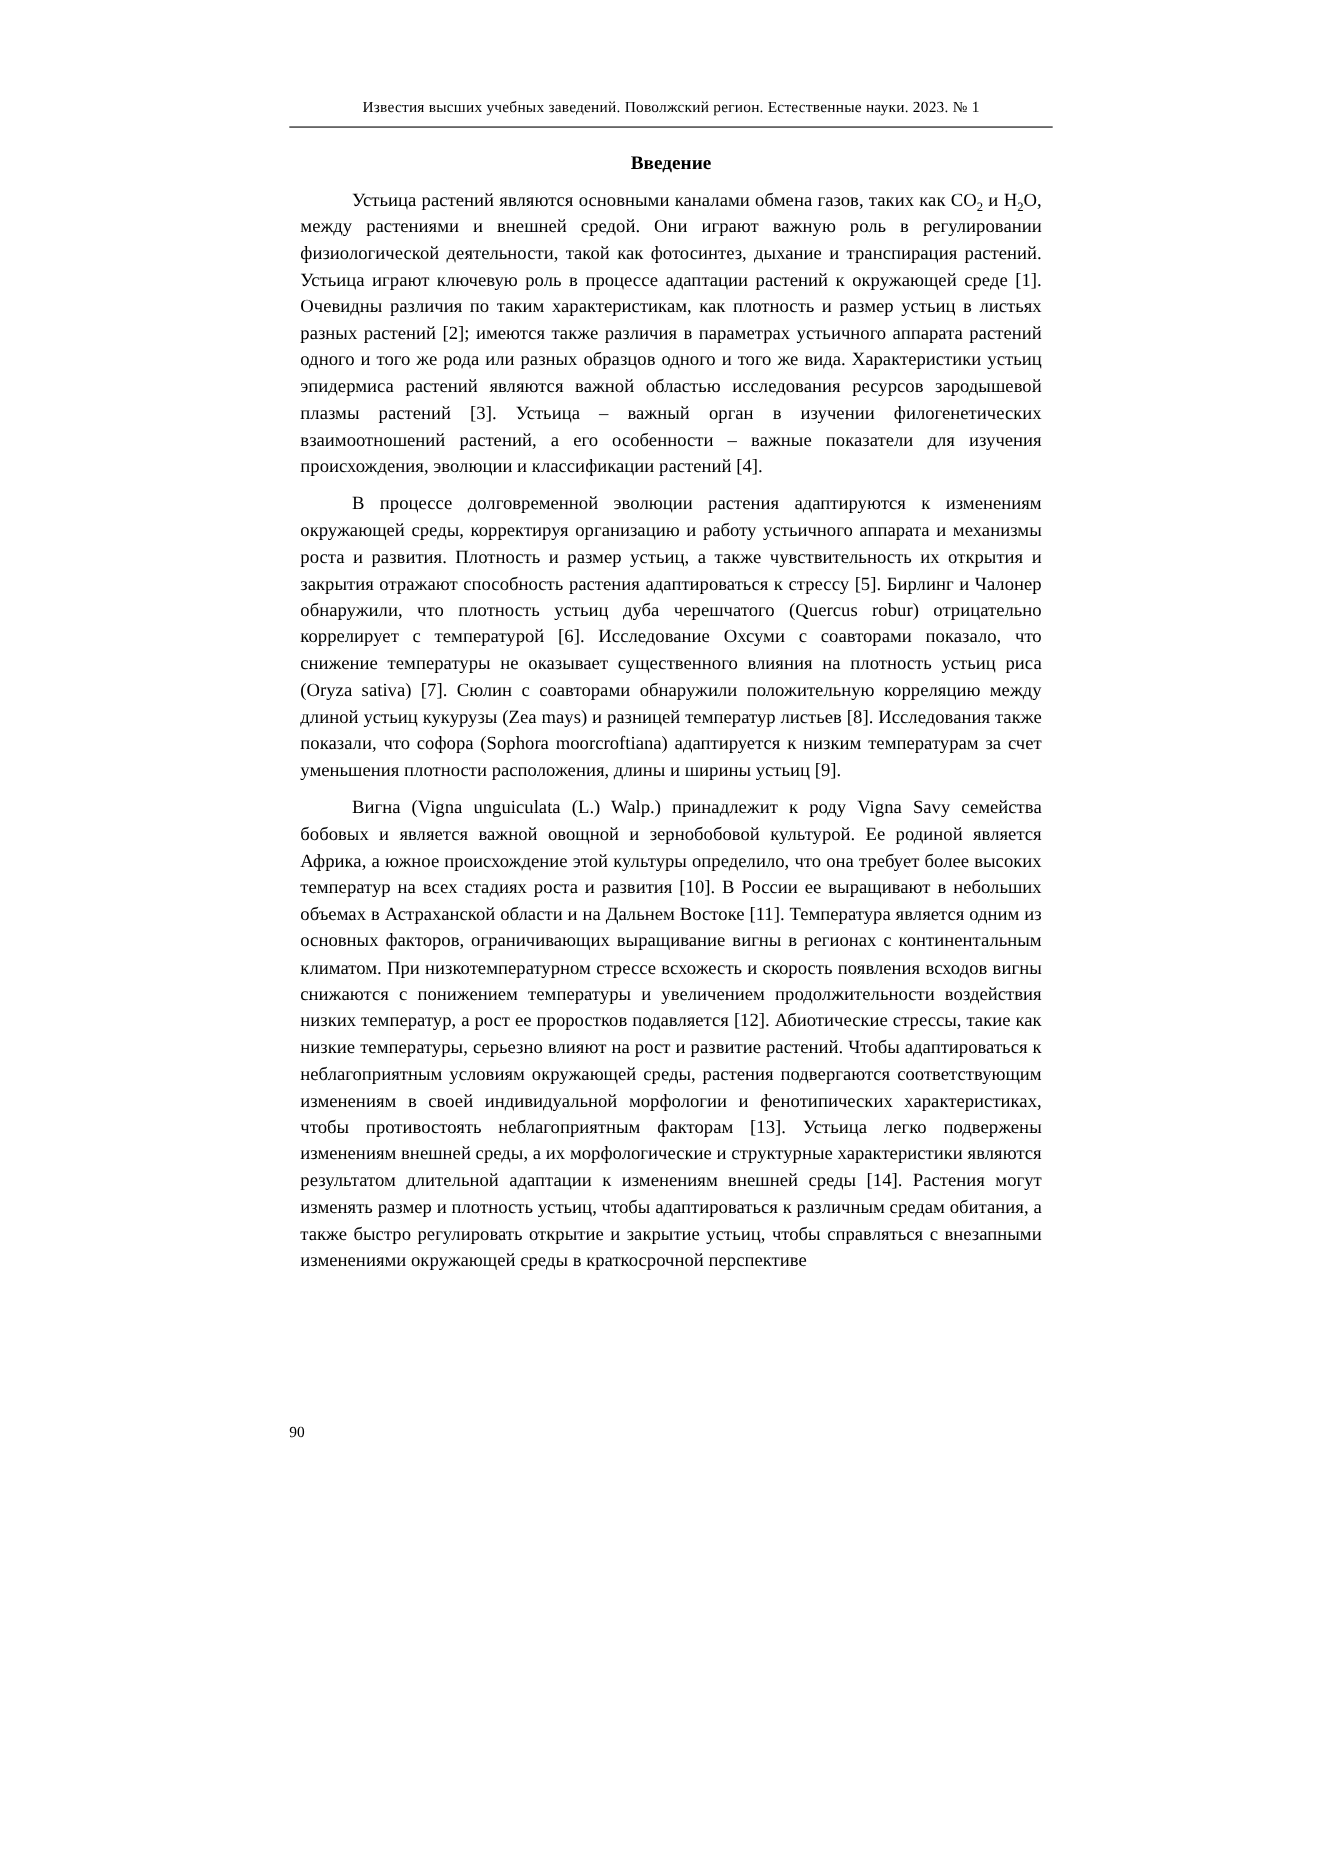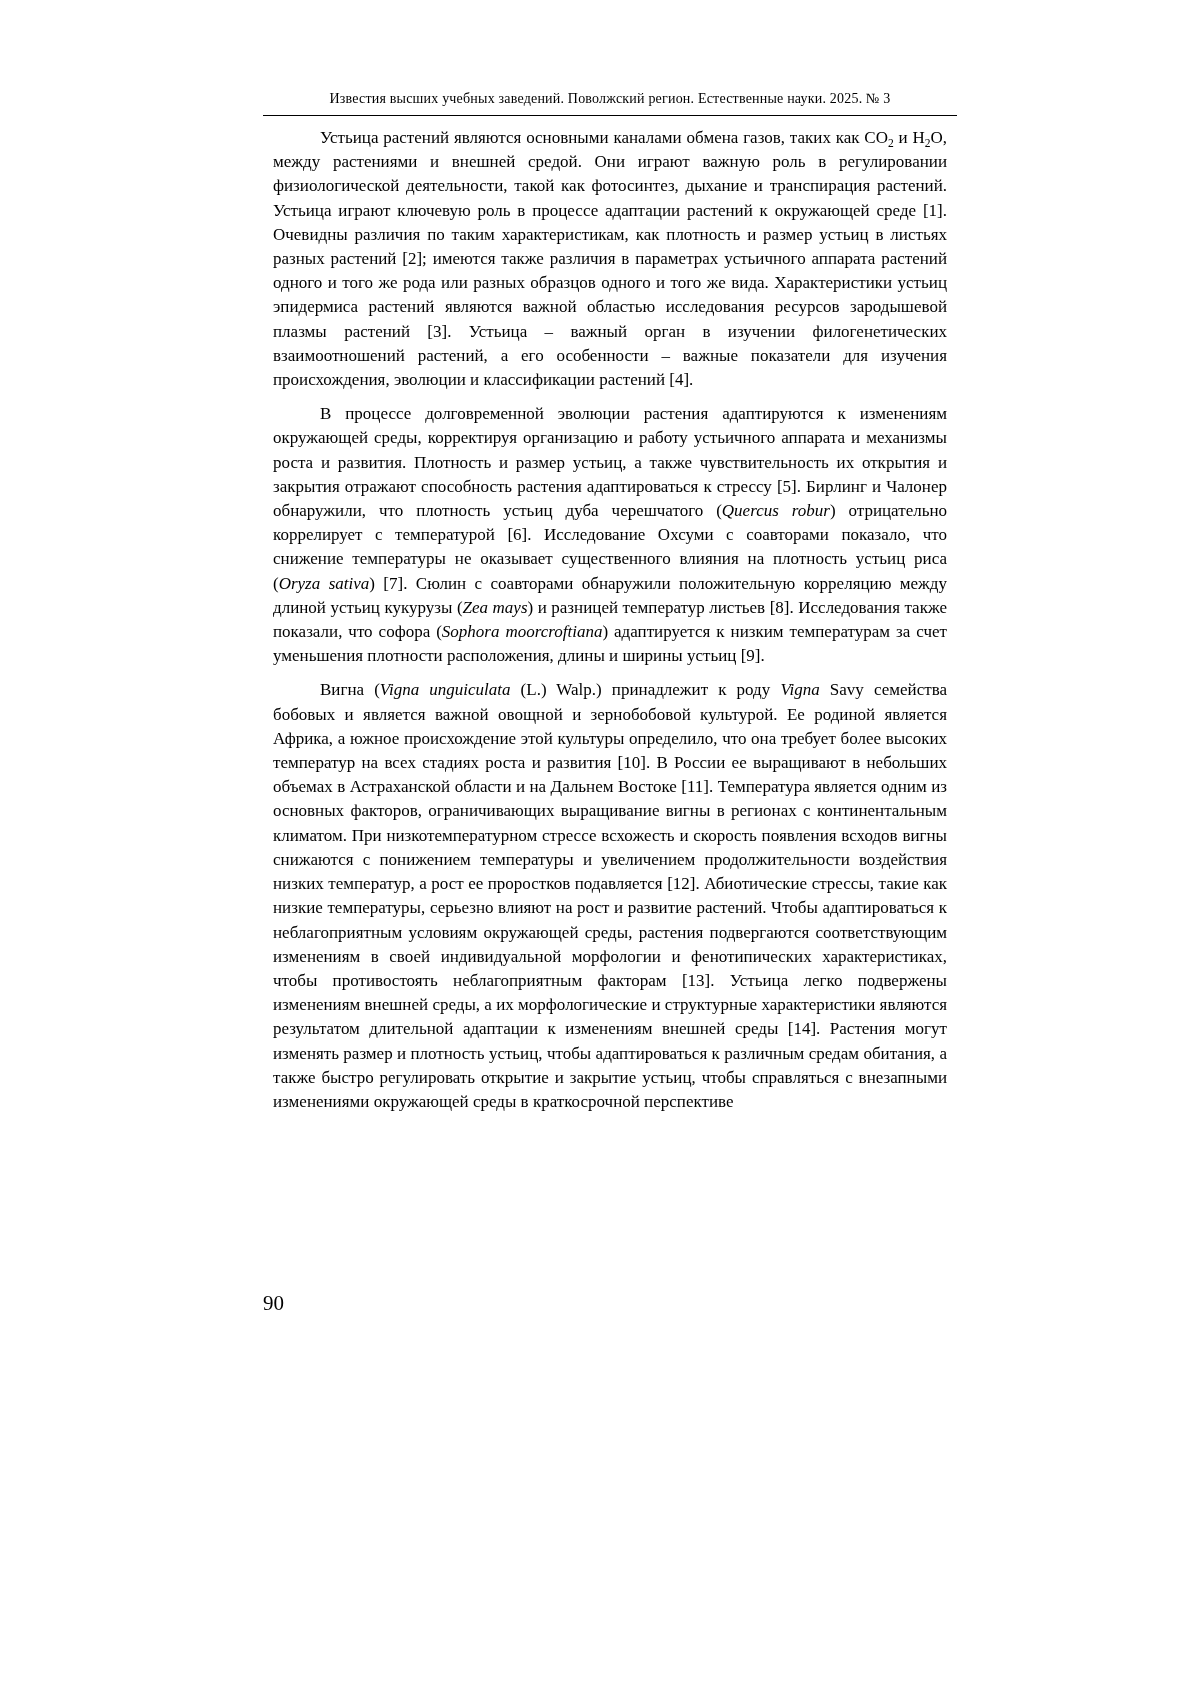--- a/index.html
+++ b/index.html
@@ -37,36 +37,37 @@
     font-size: 17.5px;
     line-height: 22px;
   }
   .body-text .para {
     margin: 10px;
     font-size: 17px;
     line-height: 24.2px;
     text-align: justify;
     text-indent: 47px;
   }
-  .it { font-style: italic; }
+  .it { }
   .sb { vertical-align: sub; font-size: 0.68em; line-height: 0; }
   .page-number {
     position: absolute;
     left: 263px;
     top: 1292px;
-    font-size: 21px;
+    font-size: 14px;
     line-height: 22px;
   }
 </style>
 </head>
 <body>
 
 <div class="page">
   <div class="content">
-    <div class="running-head">Известия высших учебных заведений. Поволжский регион. Естественные науки. 2025. № 3</div>
+    <div class="running-head">Известия высших учебных заведений. Поволжский регион. Естественные науки. 2023. № 1</div>
+    <h2 class="section-title">Введение</h2>
     <div class="body-text" id="paragraphs">
         <p class="para"><span>Устьица растений являются основными каналами обмена газов, таких как CO</span><span class="sb">2</span><span> и H</span><span class="sb">2</span><span>O, между растениями и внешней средой. Они играют важную роль в регулировании физиологической деятельности, такой как фотосинтез, дыхание и транспирация растений. Устьица играют ключевую роль в процессе адаптации растений к окружающей среде [1]. Очевидны различия по таким характеристикам, как плотность и размер устьиц в листьях разных растений [2]; имеются также различия в параметрах устьичного аппарата растений одного и того же рода или разных образцов одного и того же вида. Характеристики устьиц эпидермиса растений являются важной областью исследования ресурсов зародышевой плазмы растений [3]. Устьица – важный орган в изучении филогенетических взаимоотношений растений, а его особенности – важные показатели для изучения происхождения, эволюции и классификации растений [4].</span></p>
         <p class="para"><span>В процессе долговременной эволюции растения адаптируются к изменениям окружающей среды, корректируя организацию и работу устьичного аппарата и механизмы роста и развития. Плотность и размер устьиц, а также чувствительность их открытия и закрытия отражают способность растения адаптироваться к стрессу [5]. Бирлинг и Чалонер обнаружили, что плотность устьиц дуба черешчатого (</span><span class="it">Quercus robur</span><span>) отрицательно коррелирует с температурой [6]. Исследование Охсуми с соавторами показало, что снижение температуры не оказывает существенного влияния на плотность устьиц риса (</span><span class="it">Oryza sativa</span><span>) [7]. Сюлин с соавторами обнаружили положительную корреляцию между длиной устьиц кукурузы (</span><span class="it">Zea mays</span><span>) и разницей температур листьев [8]. Исследования также показали, что софора (</span><span class="it">Sophora moorcroftiana</span><span>) адаптируется к низким температурам за счет уменьшения плотности расположения, длины и ширины устьиц [9].</span></p>
         <p class="para"><span>Вигна (</span><span class="it">Vigna unguiculata</span><span> (L.) Walp.) принадлежит к роду </span><span class="it">Vigna</span><span> Savy семейства бобовых и является важной овощной и зернобобовой культурой. Ее родиной является Африка, а южное происхождение этой культуры определило, что она требует более высоких температур на всех стадиях роста и развития [10]. В России ее выращивают в небольших объемах в Астраханской области и на Дальнем Востоке [11]. Температура является одним из основных факторов, ограничивающих выращивание вигны в регионах с континентальным климатом. При низкотемпературном стрессе всхожесть и скорость появления всходов вигны снижаются с понижением температуры и увеличением продолжительности воздействия низких температур, а рост ее проростков подавляется [12]. Абиотические стрессы, такие как низкие температуры, серьезно влияют на рост и развитие растений. Чтобы адаптироваться к неблагоприятным условиям окружающей среды, растения подвергаются соответствующим изменениям в своей индивидуальной морфологии и фенотипических характеристиках, чтобы противостоять неблагоприятным факторам [13]. Устьица легко подвержены изменениям внешней среды, а их морфологические и структурные характеристики являются результатом длительной адаптации к изменениям внешней среды [14]. Растения могут изменять размер и плотность устьиц, чтобы адаптироваться к различным средам обитания, а также быстро регулировать открытие и закрытие устьиц, чтобы справляться с внезапными изменениями окружающей среды в краткосрочной перспективе</span></p>
       </div>
   </div>
   <div class="page-number">90</div>
 </div>
 
 </body></html>

